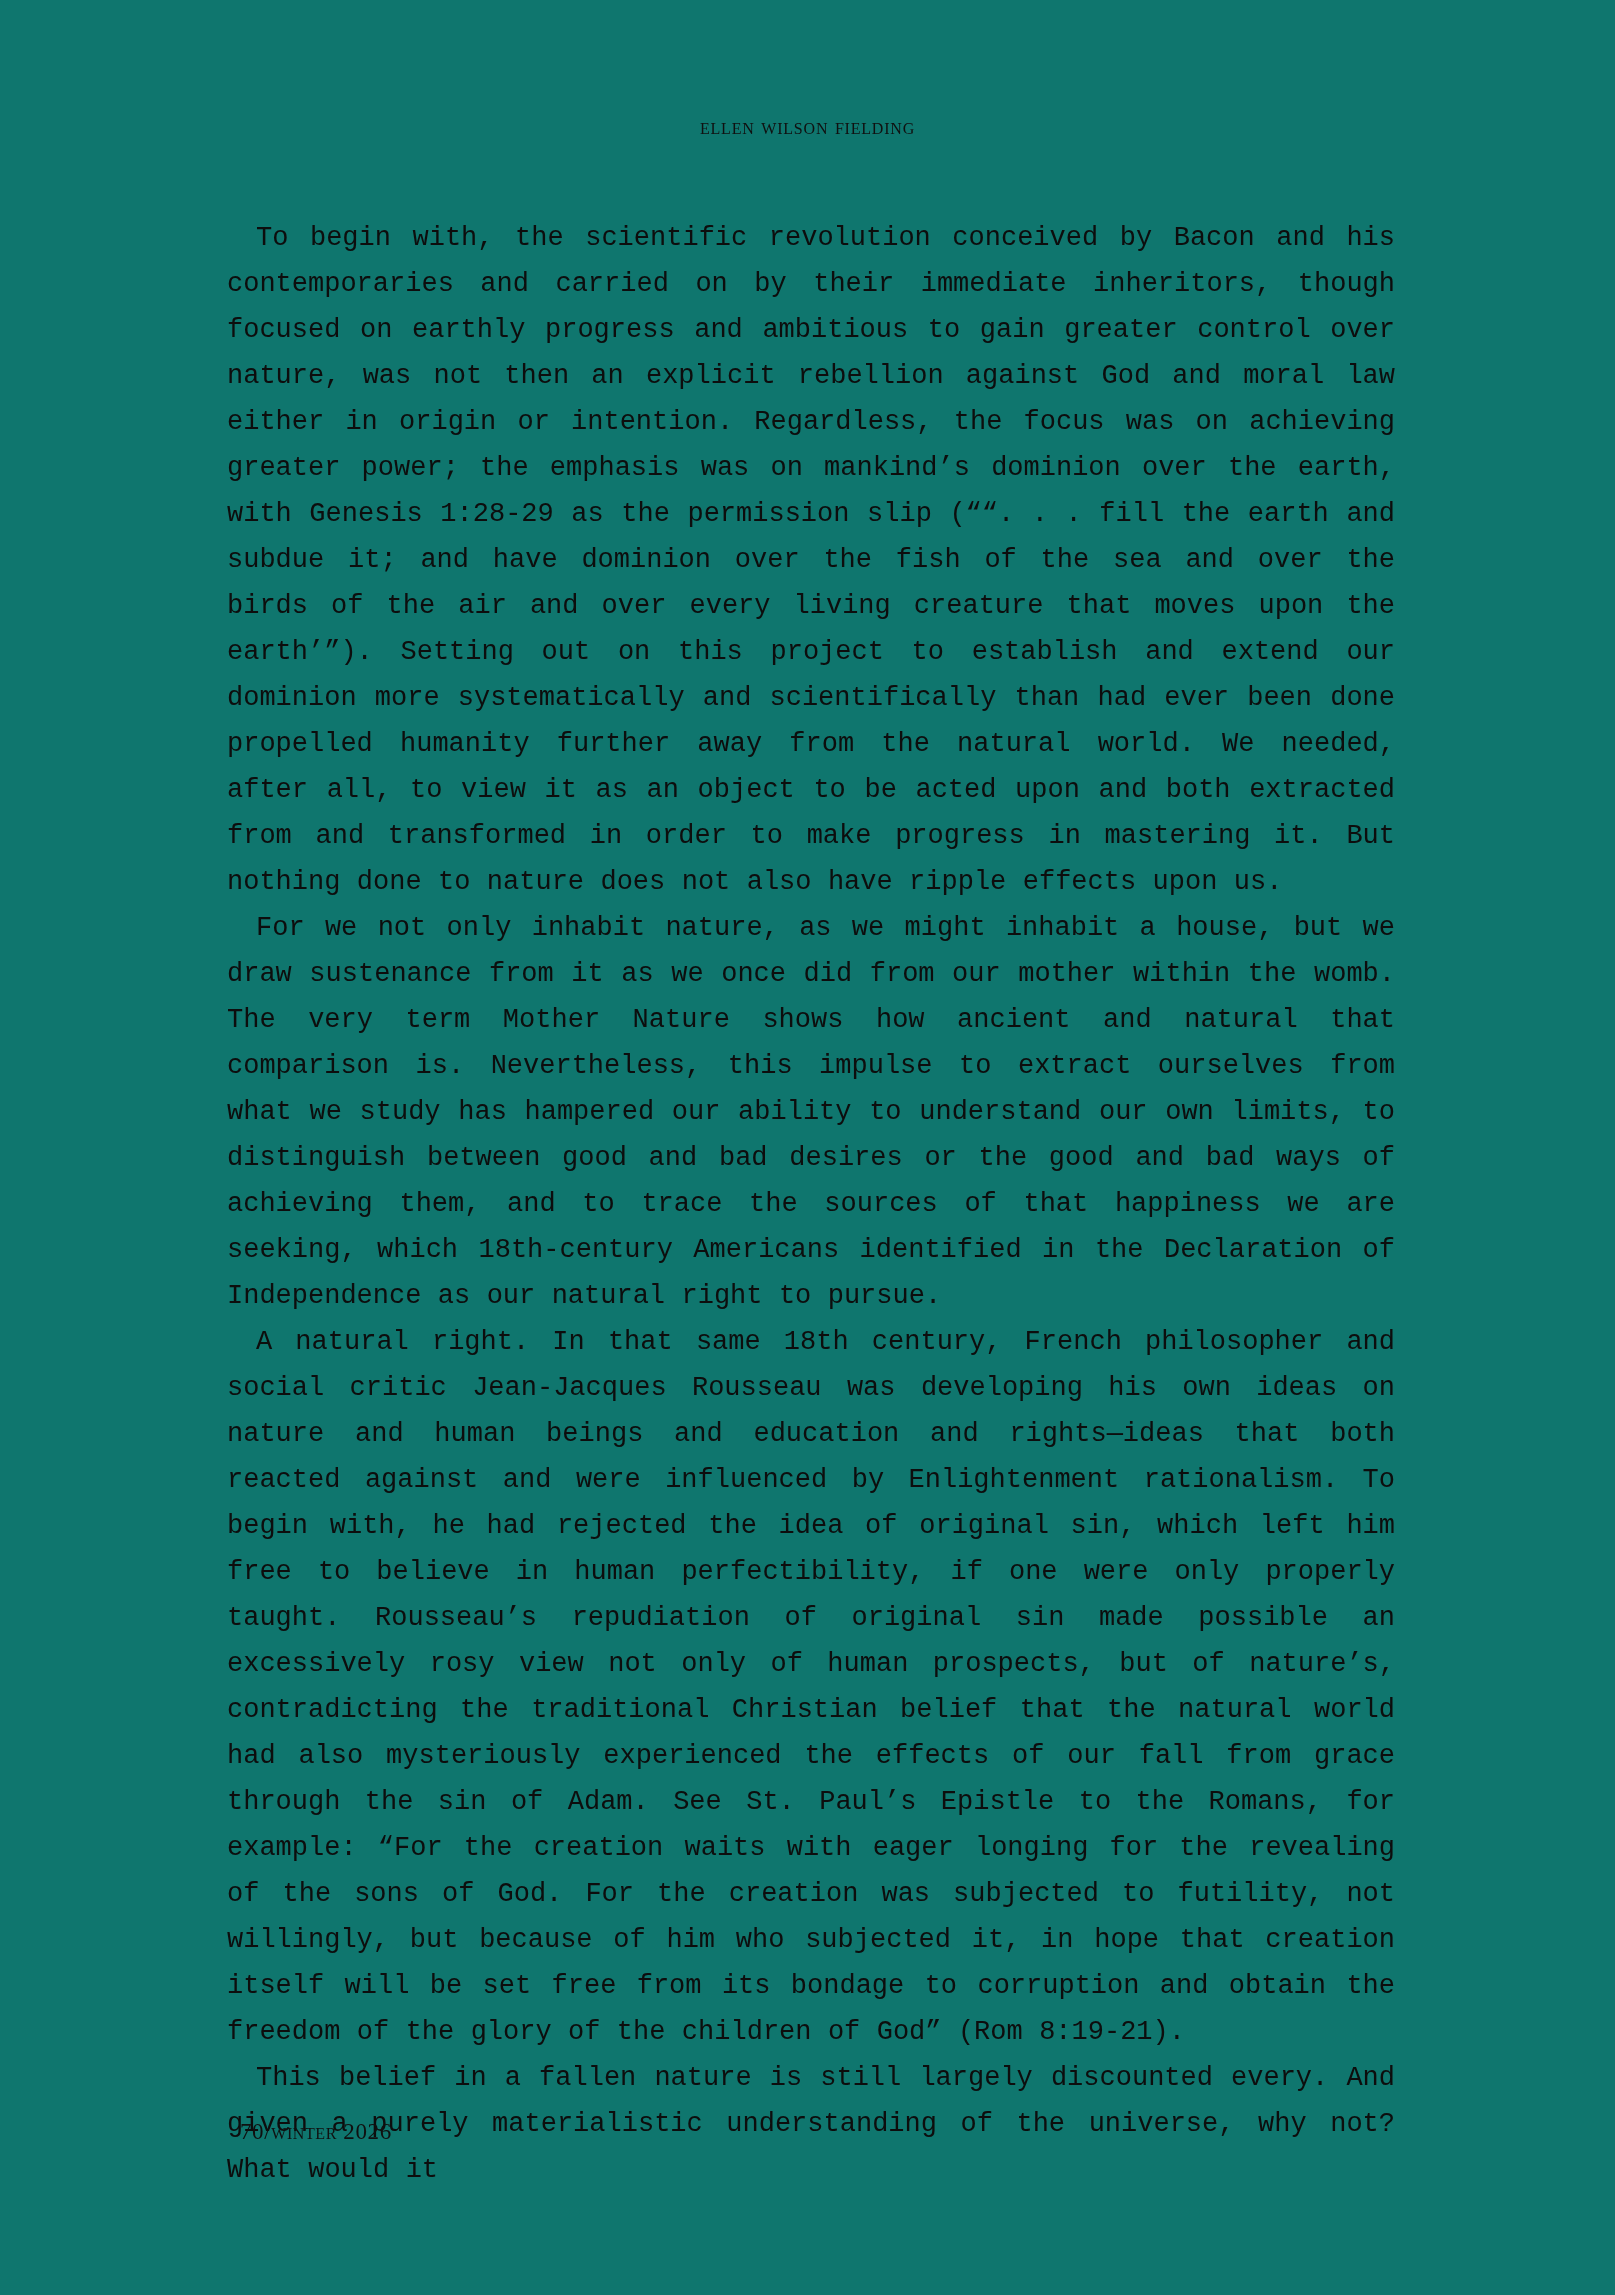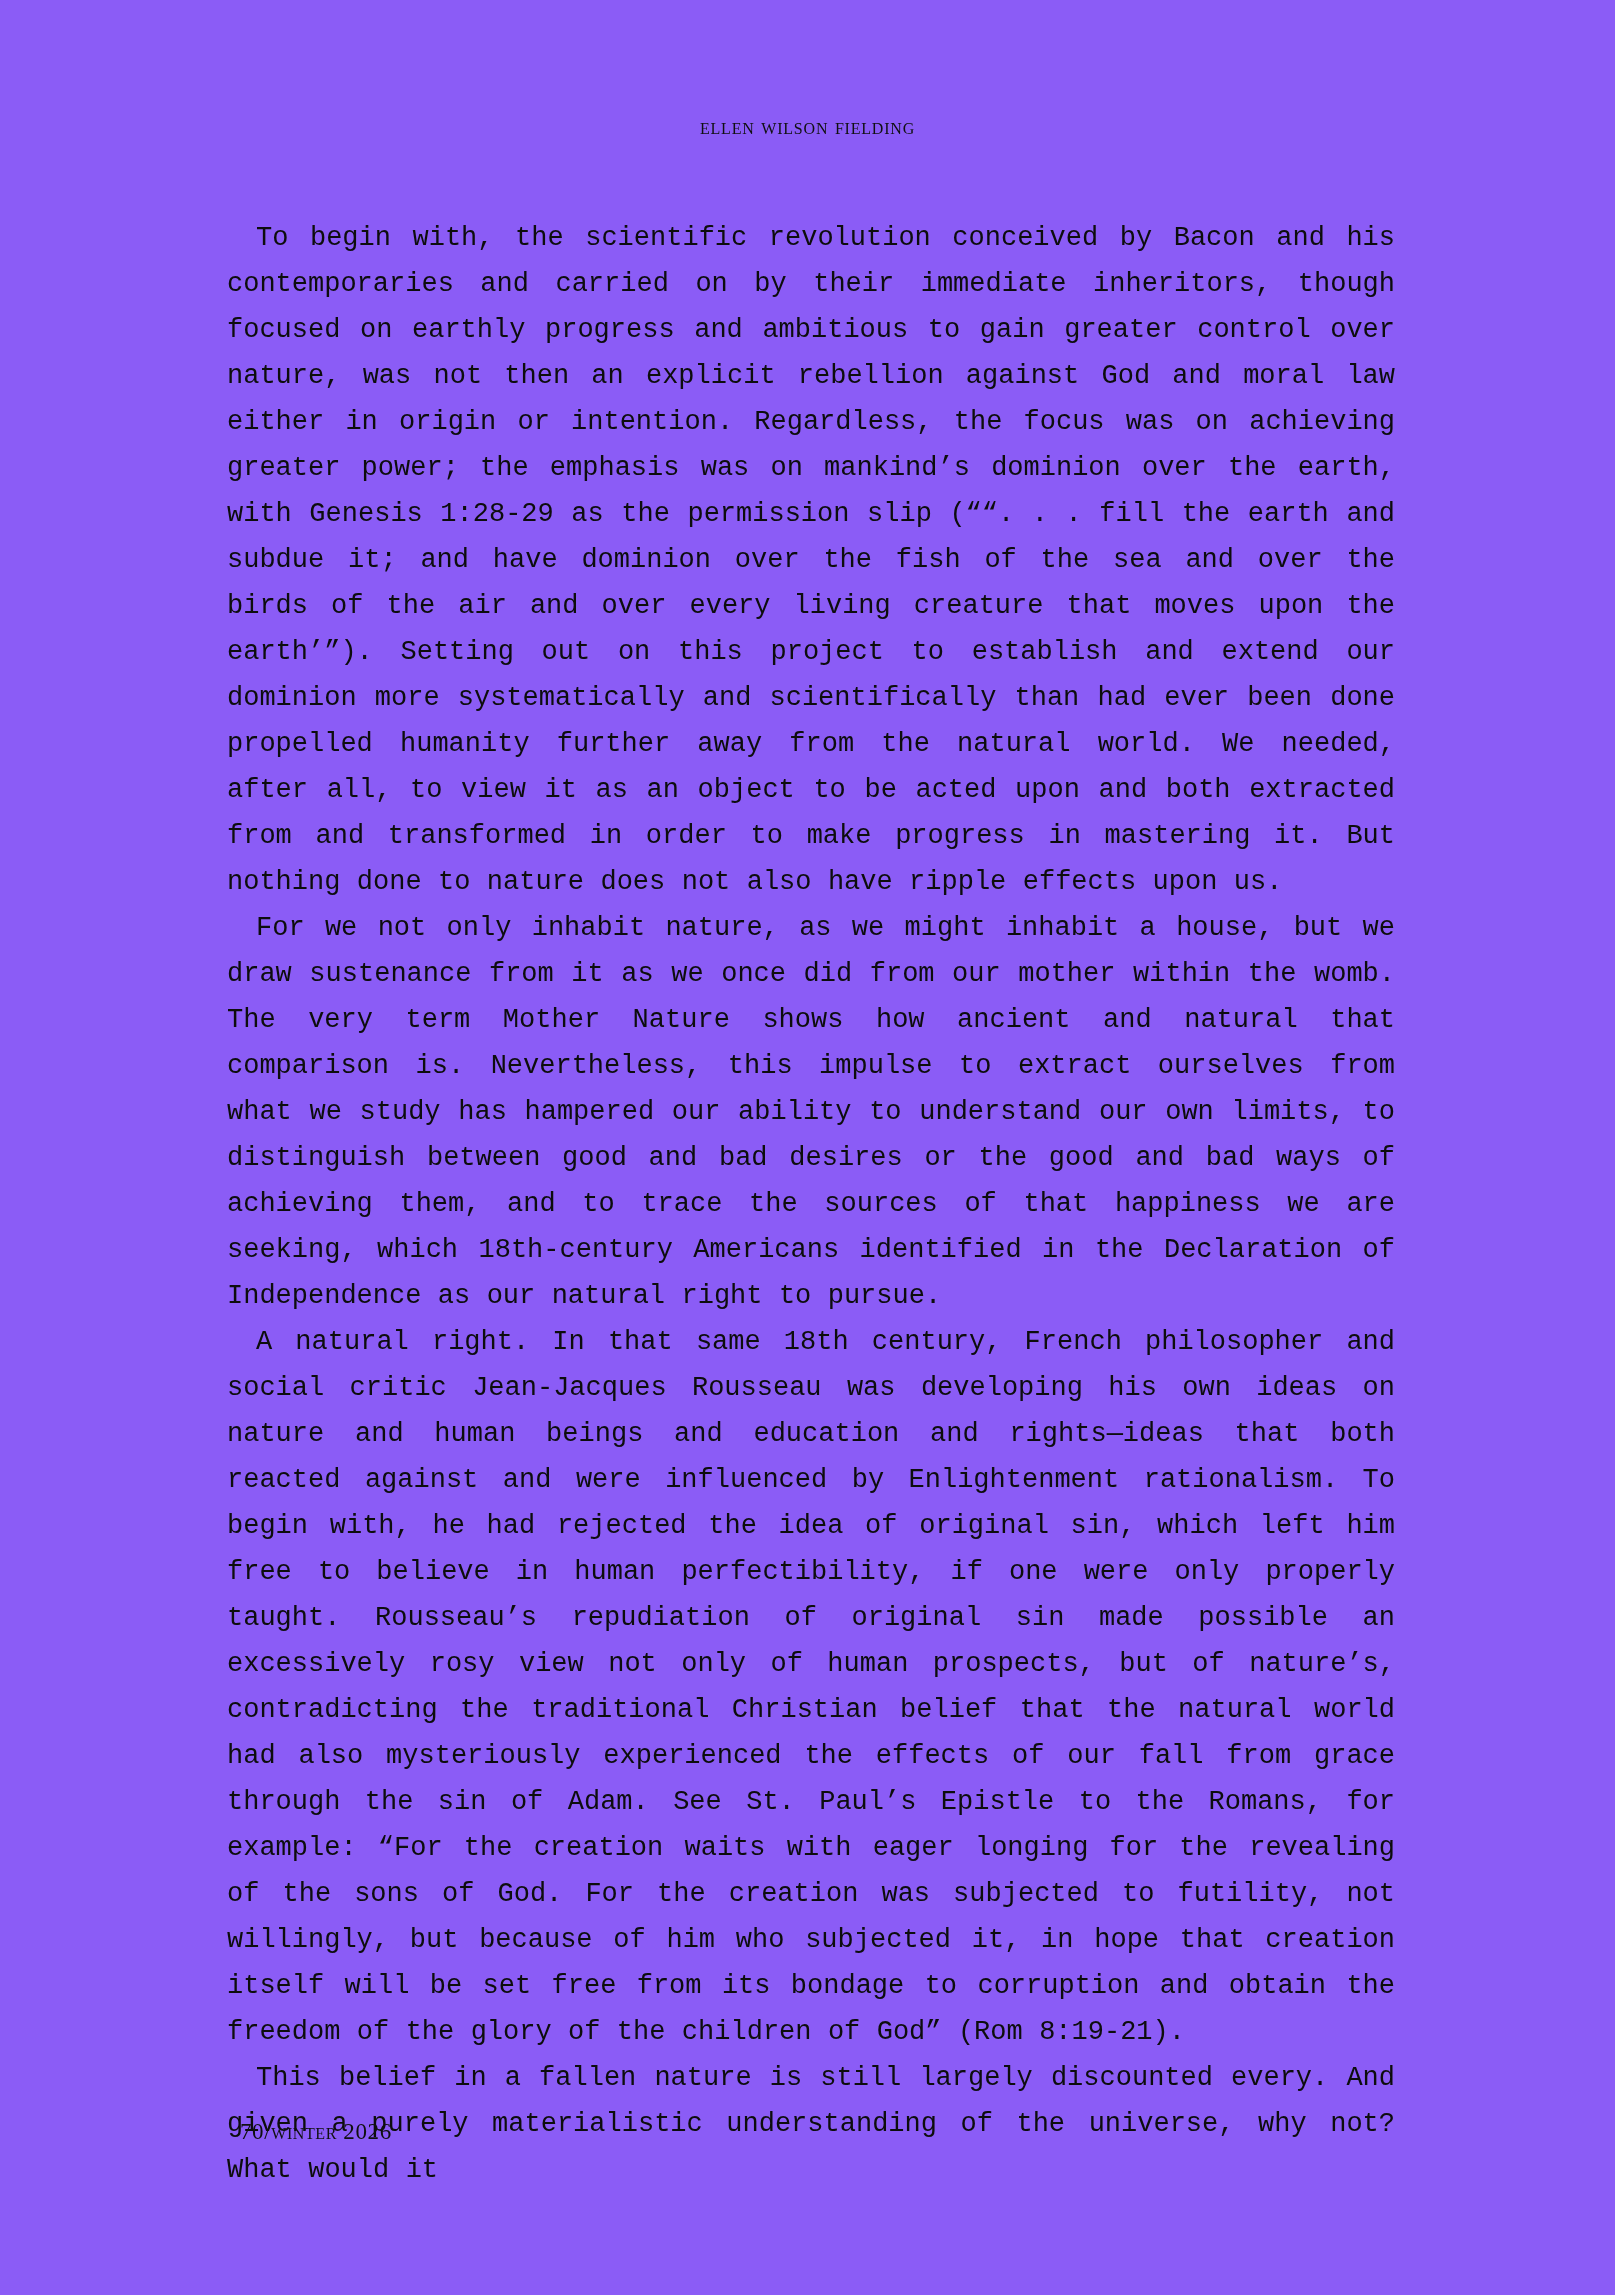--- a/index.html
+++ b/index.html
@@ -12,21 +12,21 @@
     height: 2295px;
     font-family: "Liberation Serif", "DejaVu Serif", serif;
     color: #0d0d0d;
     position: relative;
     overflow: hidden;
   }
 
   .page {
     position: absolute;
     inset: 0;
-    background: #8b5cf6;
+    background: #0f766e;
   }
 
   
   .running-head {
     position: absolute;
     top: 115px;
     left: 0;
     right: 0;
     text-align: center;
     font-size: 23.4px;

